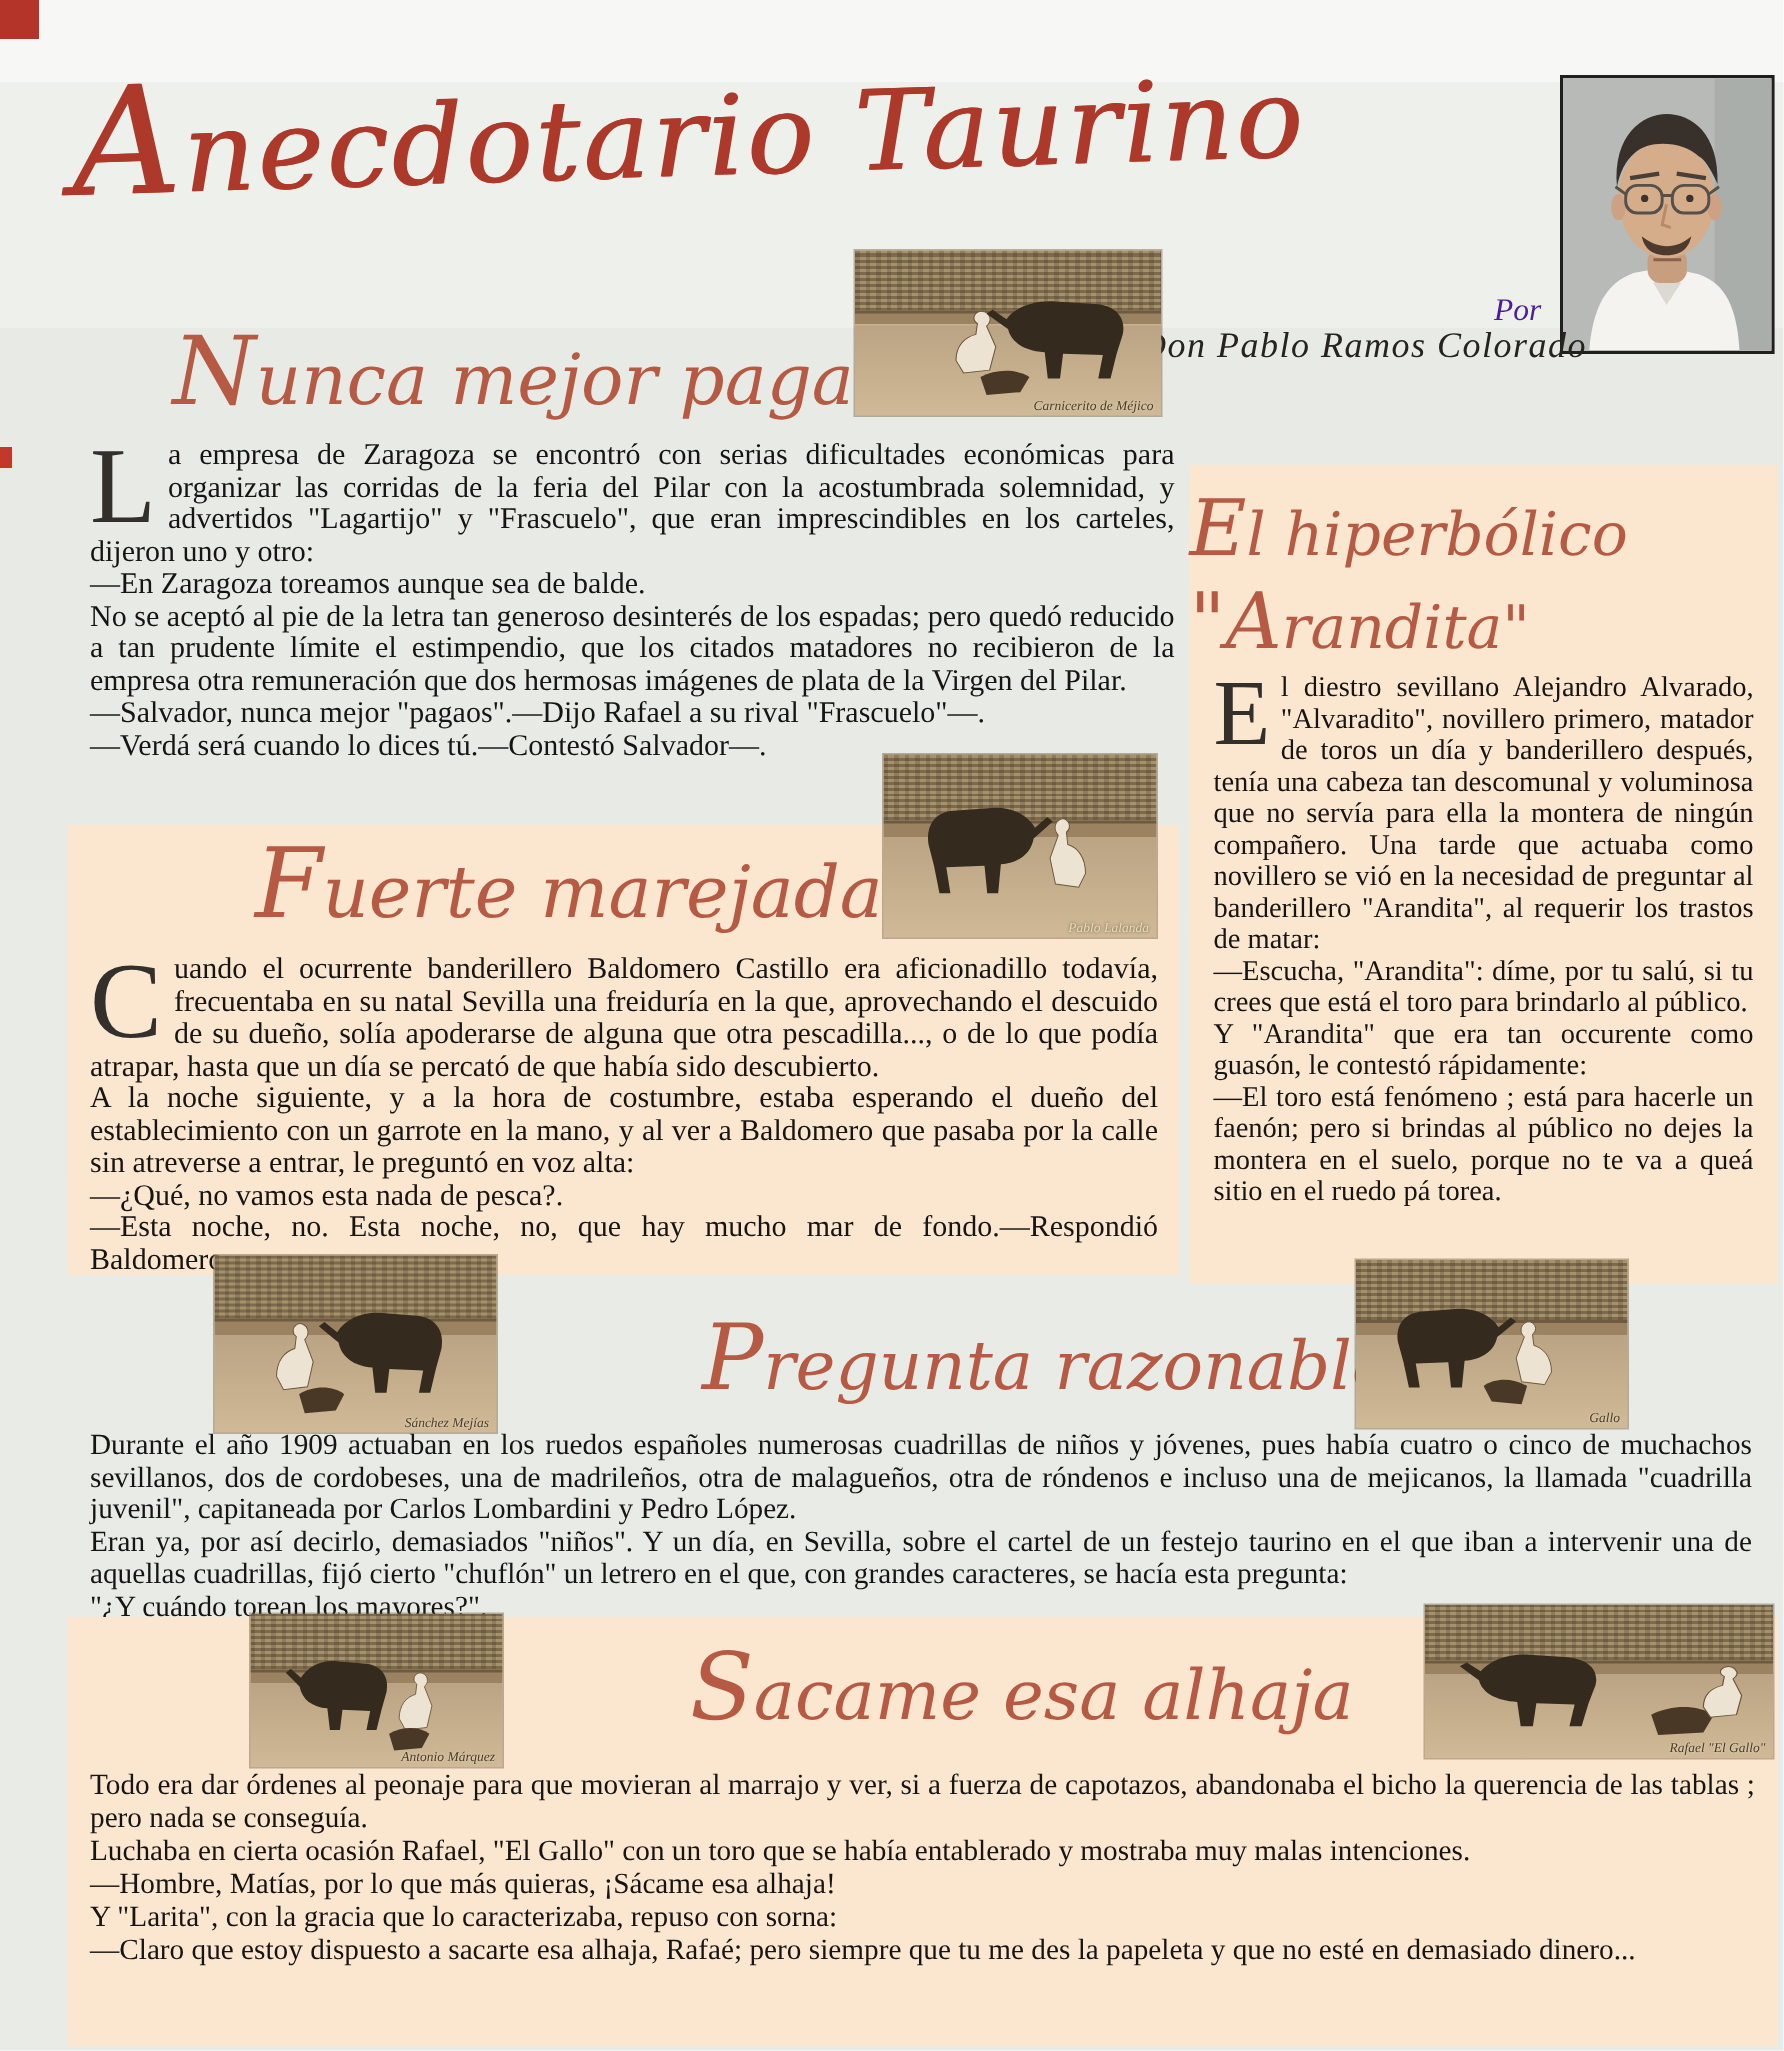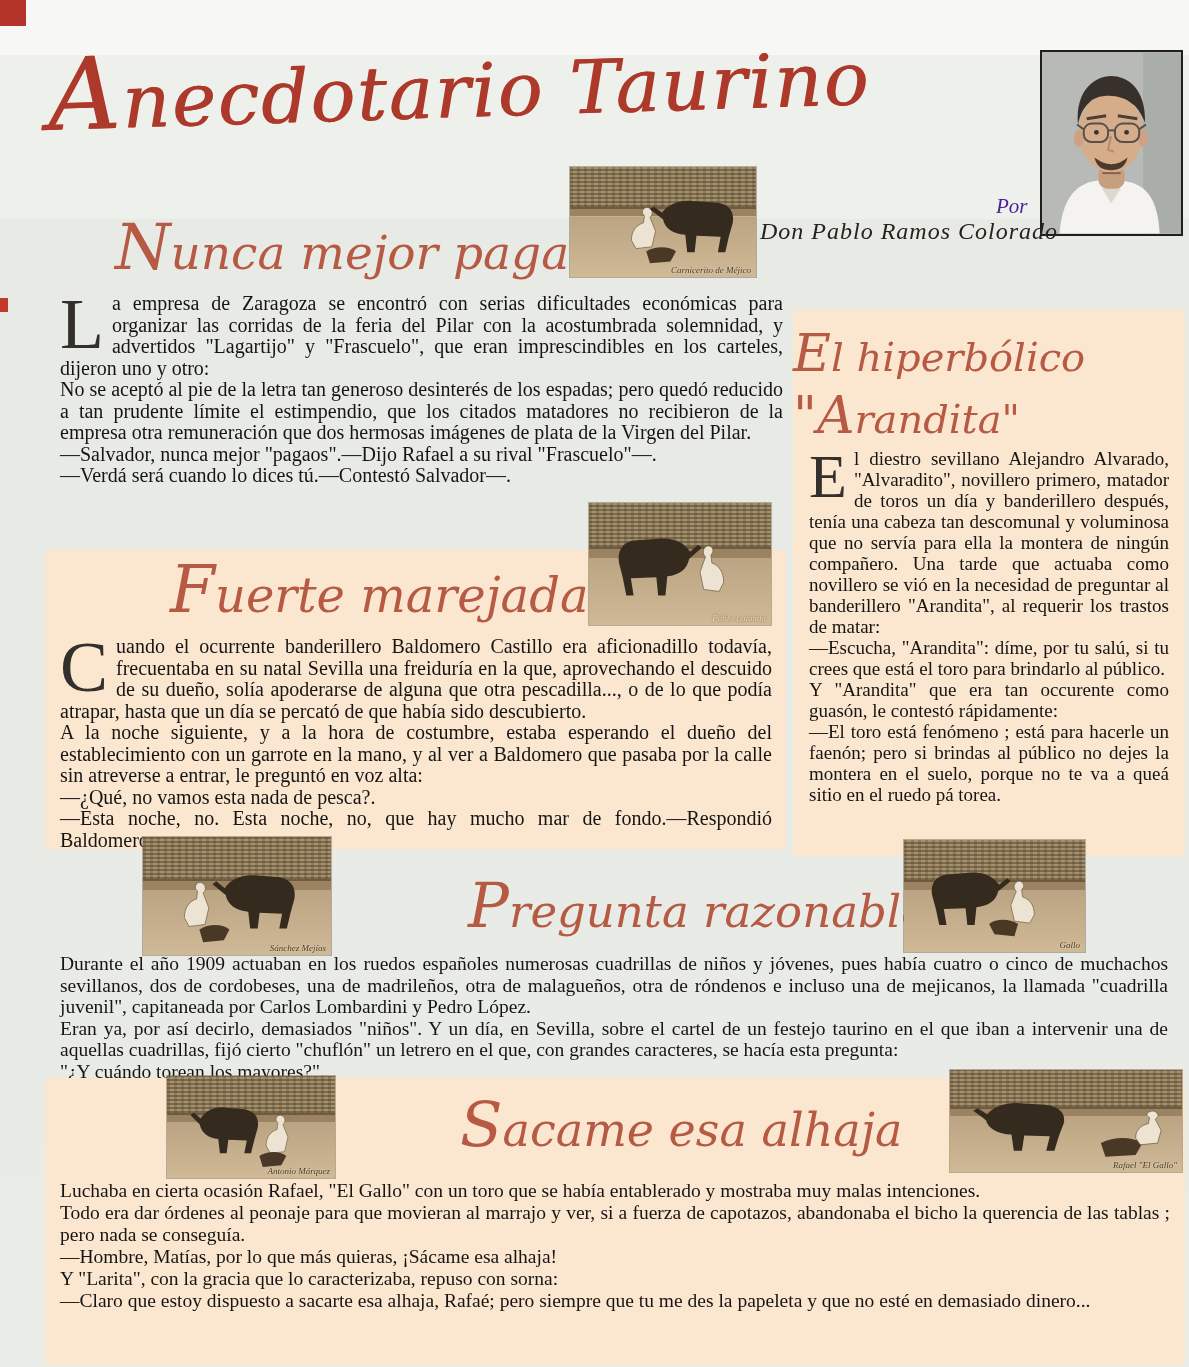--- a/index.html
+++ b/index.html
@@ -97,34 +97,35 @@
     <path d="M71 86 l-3 14 6 2" stroke="#b98a68" stroke-width="2" fill="none"></path>
     <path d="M54 108 c11 9 24 9 34 0 c-2 10 -9 13 -17 13 -8 0 -15 -3 -17 -13 z" fill="#4d3a2e"></path>
     <path d="M62 124 h19" stroke="#8a5f4b" stroke-width="2"></path>
   </svg>
 </div>
 <div class="abs por">Por</div>
 <div class="abs byname">Don Pablo Ramos Colorado</div>
 
 <div class="abs script-h h-nunca">Nunca mejor pagados</div>
 
-<div class="photo" style="left:570px;top:167px;width:186px;height:110px;">
+<div class="photo" style="left:570px;top:167px;width:204px;height:110px;">
   <div class="crowd"></div>
   <div class="barrier"></div>
   <div class="sand"></div>
   <svg class="scene" viewBox="0 0 200 120" preserveAspectRatio="none">
     <path class="torero" d="M66 80 c0 -11 6 -17 13 -19 l1 -8 c-3 -2 -3 -6 0 -8 3 -2 7 0 8 3 1 3 0 5 -2 7 l6 15 -4 17 -17 2 z"></path>
     <path class="cape" d="M82 92 c10 -6 24 -6 32 0 l-6 11 -22 2 z"></path>
     <path class="bull" d="M96 54 l-10 -8 4 -3 9 7 c6 -9 18 -14 32 -13 l28 2 c13 2 18 11 16 22 l-4 14 -4 18 -8 0 3 -17 -26 -1 -2 18 -8 0 -2 -19 c-13 -1 -22 -7 -24 -17 z"></path>
   </svg>
   <span class="cap">Carnicerito de Méjico</span>
 </div>
 
 <div class="abs bodytext colL">
   <p><span class="dc">L</span><span>a empresa de Zaragoza se encontró con serias dificultades económicas para organizar las corridas de la feria del Pilar con la acostumbrada solemnidad, y advertidos "Lagartijo" y "Frascuelo", que eran imprescindibles en los carteles, dijeron uno y otro:</span></p>
+  <p>—En  Zaragoza toreamos aunque sea de balde.</p>
   <p>No se aceptó al pie de la letra tan generoso desinterés de los espadas; pero quedó reducido a tan prudente límite el estimpendio, que los citados matadores no recibieron de la empresa otra remuneración que dos hermosas imágenes de plata de la Virgen del Pilar.</p>
   <p>—Salvador,  nunca mejor "pagaos".—Dijo  Rafael a su rival "Frascuelo"—.</p>
   <p>—Verdá  será cuando lo dices tú.—Contestó Salvador—.</p>
 </div>
 
 <div class="abs panel box1">
   <div class="abs script-h h-marejada">Fuerte marejada</div>
   <div class="abs bodytext box1-text">
     <p><span class="dc">C</span><span>uando el ocurrente banderillero Baldomero Castillo era aficionadillo todavía, frecuentaba en su natal Sevilla una freiduría en la que, aprovechando el descuido de su dueño, solía apoderarse de alguna que otra pescadilla..., o de lo que podía atrapar, hasta que un día se percató de que había sido descubierto.</span></p>
     <p>A la noche siguiente, y a la hora de costumbre, estaba esperando el dueño del establecimiento con un garrote en la mano, y al ver a Baldomero que pasaba por la calle sin atreverse a entrar, le preguntó en voz alta:</p>
@@ -185,22 +186,22 @@
 
 <div class="abs bodytext wide1">
   <p>Durante el año 1909 actuaban en los ruedos españoles numerosas cuadrillas de niños y jóvenes, pues había cuatro o cinco de muchachos sevillanos, dos de cordobeses, una de madrileños, otra de malagueños, otra de róndenos e incluso una de mejicanos, la llamada "cuadrilla juvenil", capitaneada por Carlos Lombardini y Pedro López.</p>
   <p>Eran ya, por así decirlo, demasiados "niños". Y un día, en Sevilla, sobre el cartel de un festejo taurino en el que iban a intervenir una de aquellas cuadrillas, fijó cierto "chuflón" un letrero en el que, con grandes caracteres, se hacía esta pregunta:</p>
   <p>"¿Y  cuándo torean los mayores?".</p>
 </div>
 
 <div class="abs panel box3">
   <div class="abs script-h h-alhaja">Sacame esa alhaja</div>
   <div class="abs bodytext box3-text">
+    <p>Todo era dar órdenes al peonaje para que movieran al marrajo y ver, si a fuerza de capotazos, abandonaba el bicho la querencia de las tablas ; pero nada se conseguía.</p>
     <p>Luchaba en cierta ocasión Rafael,  "El Gallo" con un toro que se había entablerado y mostraba muy malas intenciones.</p>
-    <p>Todo era dar órdenes al peonaje para que movieran al marrajo y ver, si a fuerza de capotazos, abandonaba el bicho la querencia de las tablas ; pero nada se conseguía.</p>
     <p>—Hombre,  Matías, por lo que más quieras, ¡Sácame esa alhaja!</p>
     <p>Y "Larita", con la gracia que lo caracterizaba, repuso con sorna:</p>
     <p>—Claro  que estoy dispuesto a sacarte esa alhaja, Rafaé;  pero siempre que tu me des la papeleta y que no esté en demasiado dinero...</p>
   </div>
 </div>
 
 <div class="photo" style="left:167px;top:1076px;width:168px;height:102px;">
   <div class="crowd"></div>
   <div class="barrier"></div>
   <div class="sand"></div>

